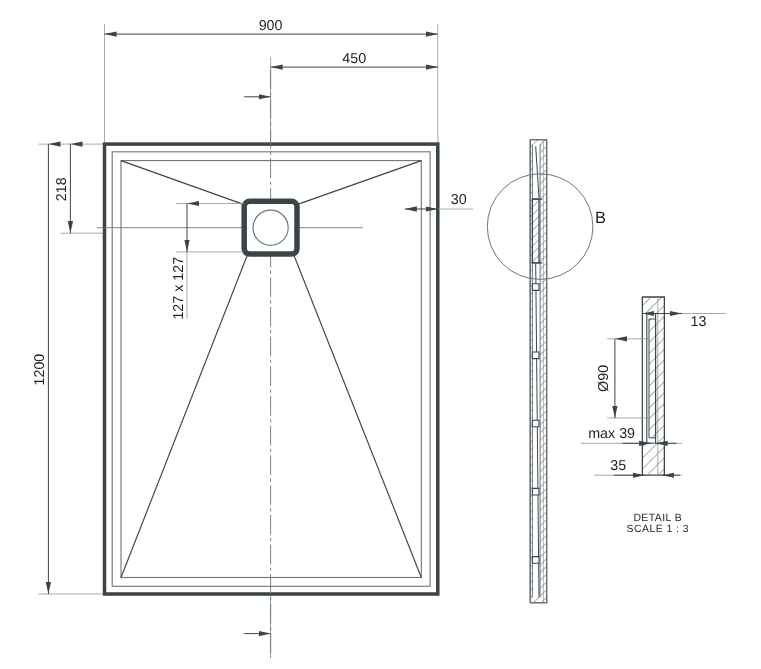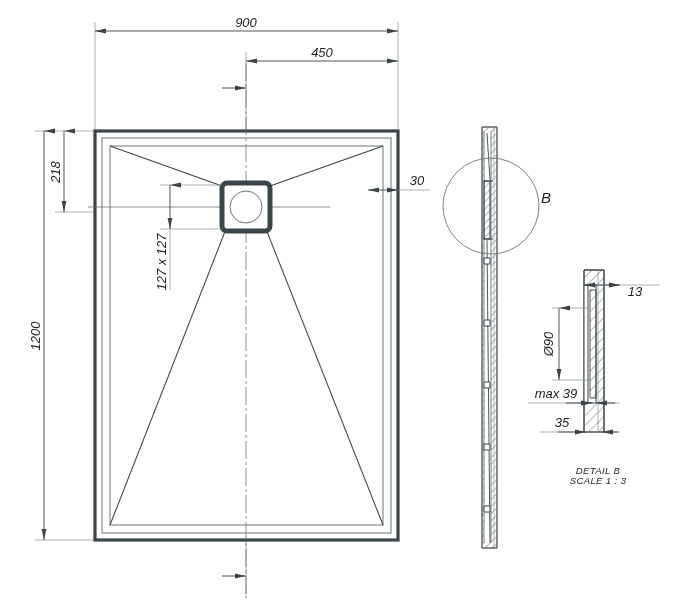--- a/index.html
+++ b/index.html
@@ -2,21 +2,21 @@
 <html><head>
 <meta charset="utf-8">
 <style>
   html,body{margin:0;padding:0;background:#ffffff;}
   body{
     width:692px;height:608px;
     font-family:"Liberation Sans", sans-serif;
     color:#231f20;
     overflow:hidden;
   }
-  #sheet{position:relative;width:692px;height:508px;font-style:italic;}
+  #sheet{position:relative;width:692px;height:508px;}
   svg{display:block;}
   .dimtxt{font-family:"Liberation Sans",sans-serif;fill:#231f20;}
 </style>
 </head>
 <body>
 
 <div id="sheet">
   <svg width="692" height="608" viewBox="0 0 692 608">
     <defs>
       <marker id="arrIn" markerWidth="12" markerHeight="6" refX="11" refY="3" orient="auto" markerUnits="userSpaceOnUse">

